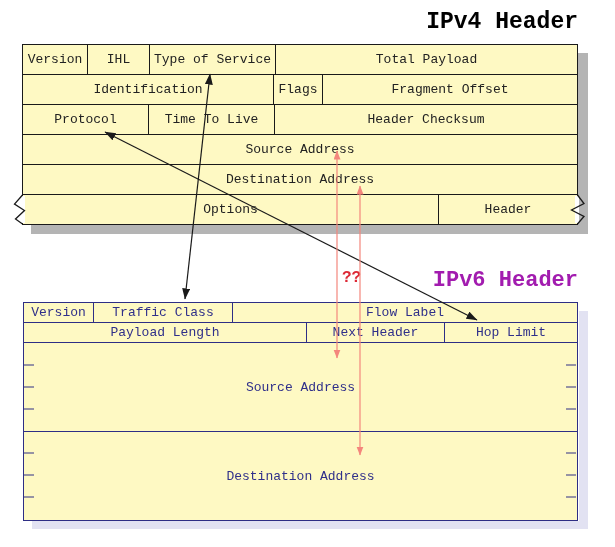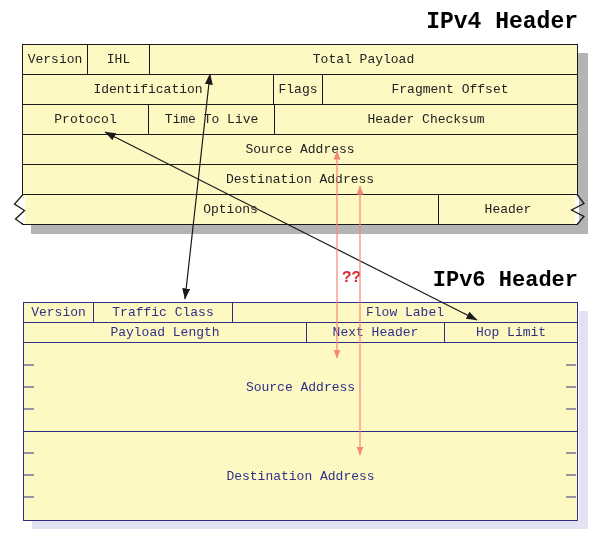--- a/index.html
+++ b/index.html
@@ -9,21 +9,21 @@
   .shadow{position:absolute;}
   .sh-v4{background:#b4b4b4;}
   .sh-v6{background:#e2e2f2;}
   .sh-v4-right{left:578px;top:53px;width:10px;height:180px;}
   .sh-v4-bottom{left:31px;top:225px;width:557px;height:9px;}
   .sh-v6-right{left:579px;top:311px;width:9px;height:218px;}
   .sh-v6-bottom{left:32px;top:521px;width:556px;height:8px;}
   
   .title{position:absolute;font-weight:bold;text-align:right;width:248px;}
   .title-v4{left:330px;top:9px;font-size:23px;color:#000000;}
-  .title-v6{left:330px;top:268px;font-size:22px;color:#000000;}
+  .title-v6{left:330px;top:268px;font-size:22px;color:#a21caf;}
   
   .tbl{position:absolute;background:#fef9c3;}
   .v4{left:22px;top:44px;width:554px;border:1px solid #1a1a1a;}
   .v6{left:23px;top:302px;width:553px;border:1px solid #2e2e85;}
   .row{display:flex;}
   .v4 .row{height:29px;border-bottom:1px solid #1a1a1a;}
   .v4 .row.last{border-bottom:none;}
   .v6 .row{height:19px;border-bottom:1px solid #2e2e85;}
   .v6 .row.tall{height:88px;}
   .v6 .row.last{border-bottom:none;}
@@ -47,20 +47,21 @@
   <div class="shadow sh-v6 sh-v6-right"></div>
   <div class="shadow sh-v6 sh-v6-bottom"></div>
 
   <div class="title title-v4">IPv4 Header</div>
   <div class="title title-v6">IPv6 Header</div>
 
   <div class="tbl v4">
     <div class="row">
       <div class="cell" style="width:64px">Version</div>
       <div class="cell" style="width:61px">IHL</div>
+      <div class="cell" style="width:125px">Type of Service</div>
       <div class="cell fill">Total Payload</div>
     </div>
     <div class="row">
       <div class="cell" style="width:250px">Identification</div>
       <div class="cell" style="width:48px">Flags</div>
       <div class="cell fill">Fragment Offset</div>
     </div>
     <div class="row">
       <div class="cell" style="width:125px">Protocol</div>
       <div class="cell" style="width:125px">Time To Live</div>

